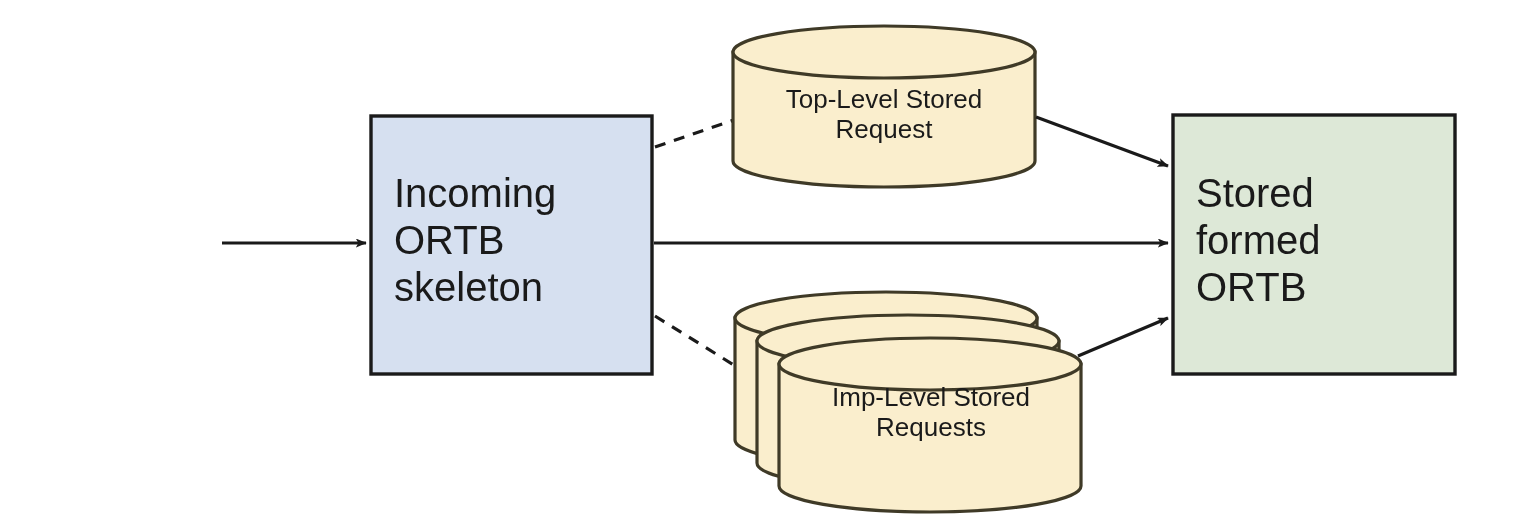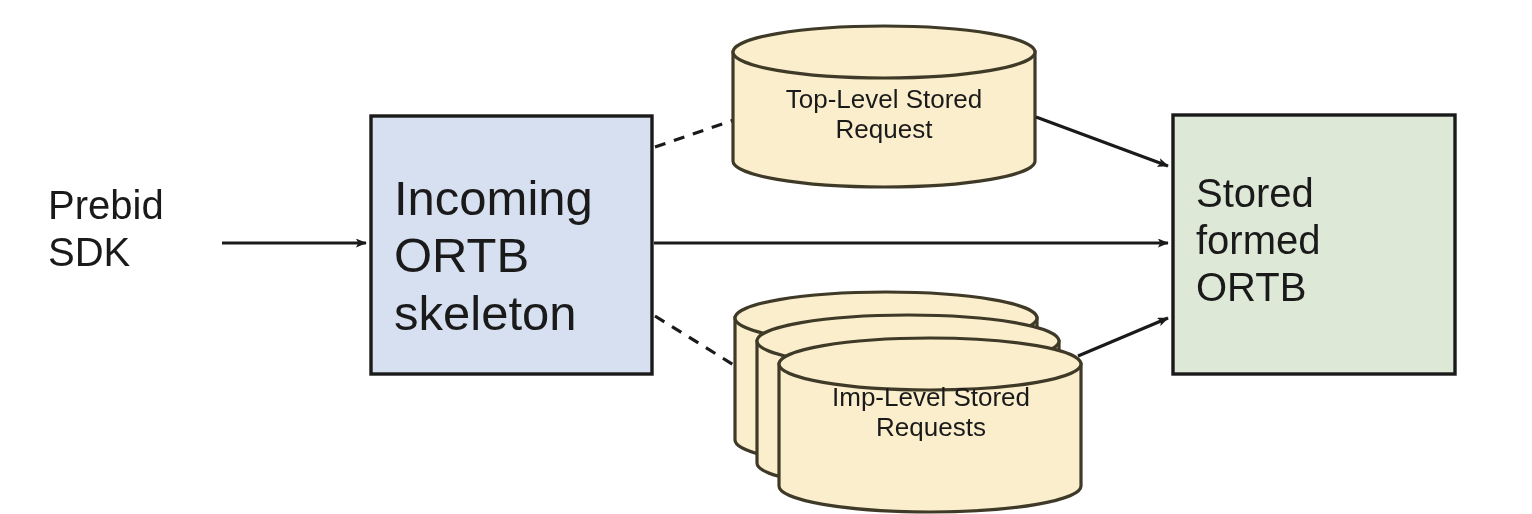--- a/index.html
+++ b/index.html
@@ -35,21 +35,21 @@
     left: 48px;
     top: 182px;
     width: 180px;
     font-size: 40px;
     text-align: left;
   }
   #label-incoming-ortb {
     left: 394px;
     top: 170px;
     width: 250px;
-    font-size: 49px;
+    font-size: 40px;
     text-align: left;
   }
   #label-fully-formed-ortb {
     left: 1196px;
     top: 170px;
     width: 250px;
     font-size: 40px;
     text-align: left;
   }
   #label-top-level-stored-request {
@@ -106,22 +106,20 @@
 
       <path d="M779,364 L779,486 A151,26 0 0 0 1081,486 L1081,364 Z" fill="#faeecd" stroke="#3f3a27" stroke-width="3.2"></path>
       <ellipse cx="930" cy="364" rx="151" ry="26" fill="#faeecd" stroke="#3f3a27" stroke-width="3.2"></ellipse>
     </g>
 
     <line x1="1078" y1="356" x2="1168" y2="318" stroke="#1a1a1a" stroke-width="3.2" marker-end="url(#arrowhead)"></line>
 
     <rect x="1173" y="115" width="282" height="259" fill="#dde8d7" stroke="#1a1a1a" stroke-width="3.4"></rect>
   </svg>
 
-  <div class="node-label" id="label-prebid-sdk">Prebid
-SDK</div>
 
   <div class="node-label" id="label-incoming-ortb">Incoming
 ORTB
 skeleton</div>
 
   <div class="node-label" id="label-imp-level-stored-requests">Imp-Level Stored
 Requests</div>
 
   <div class="node-label" id="label-top-level-stored-request">Top-Level Stored
 Request</div>

